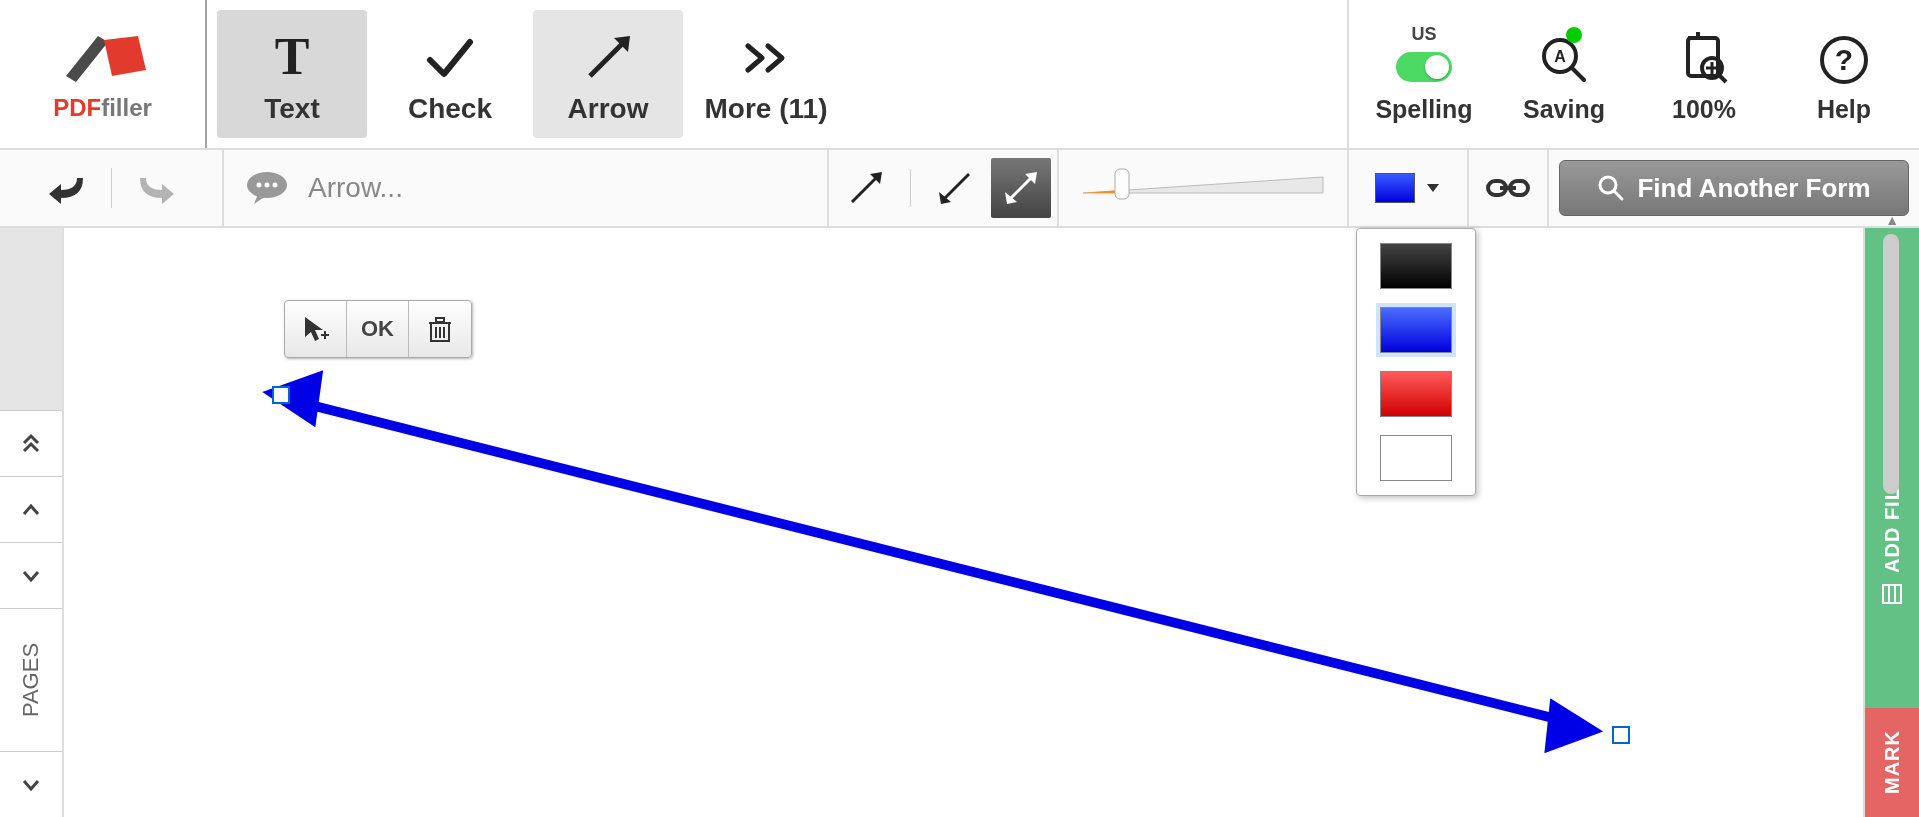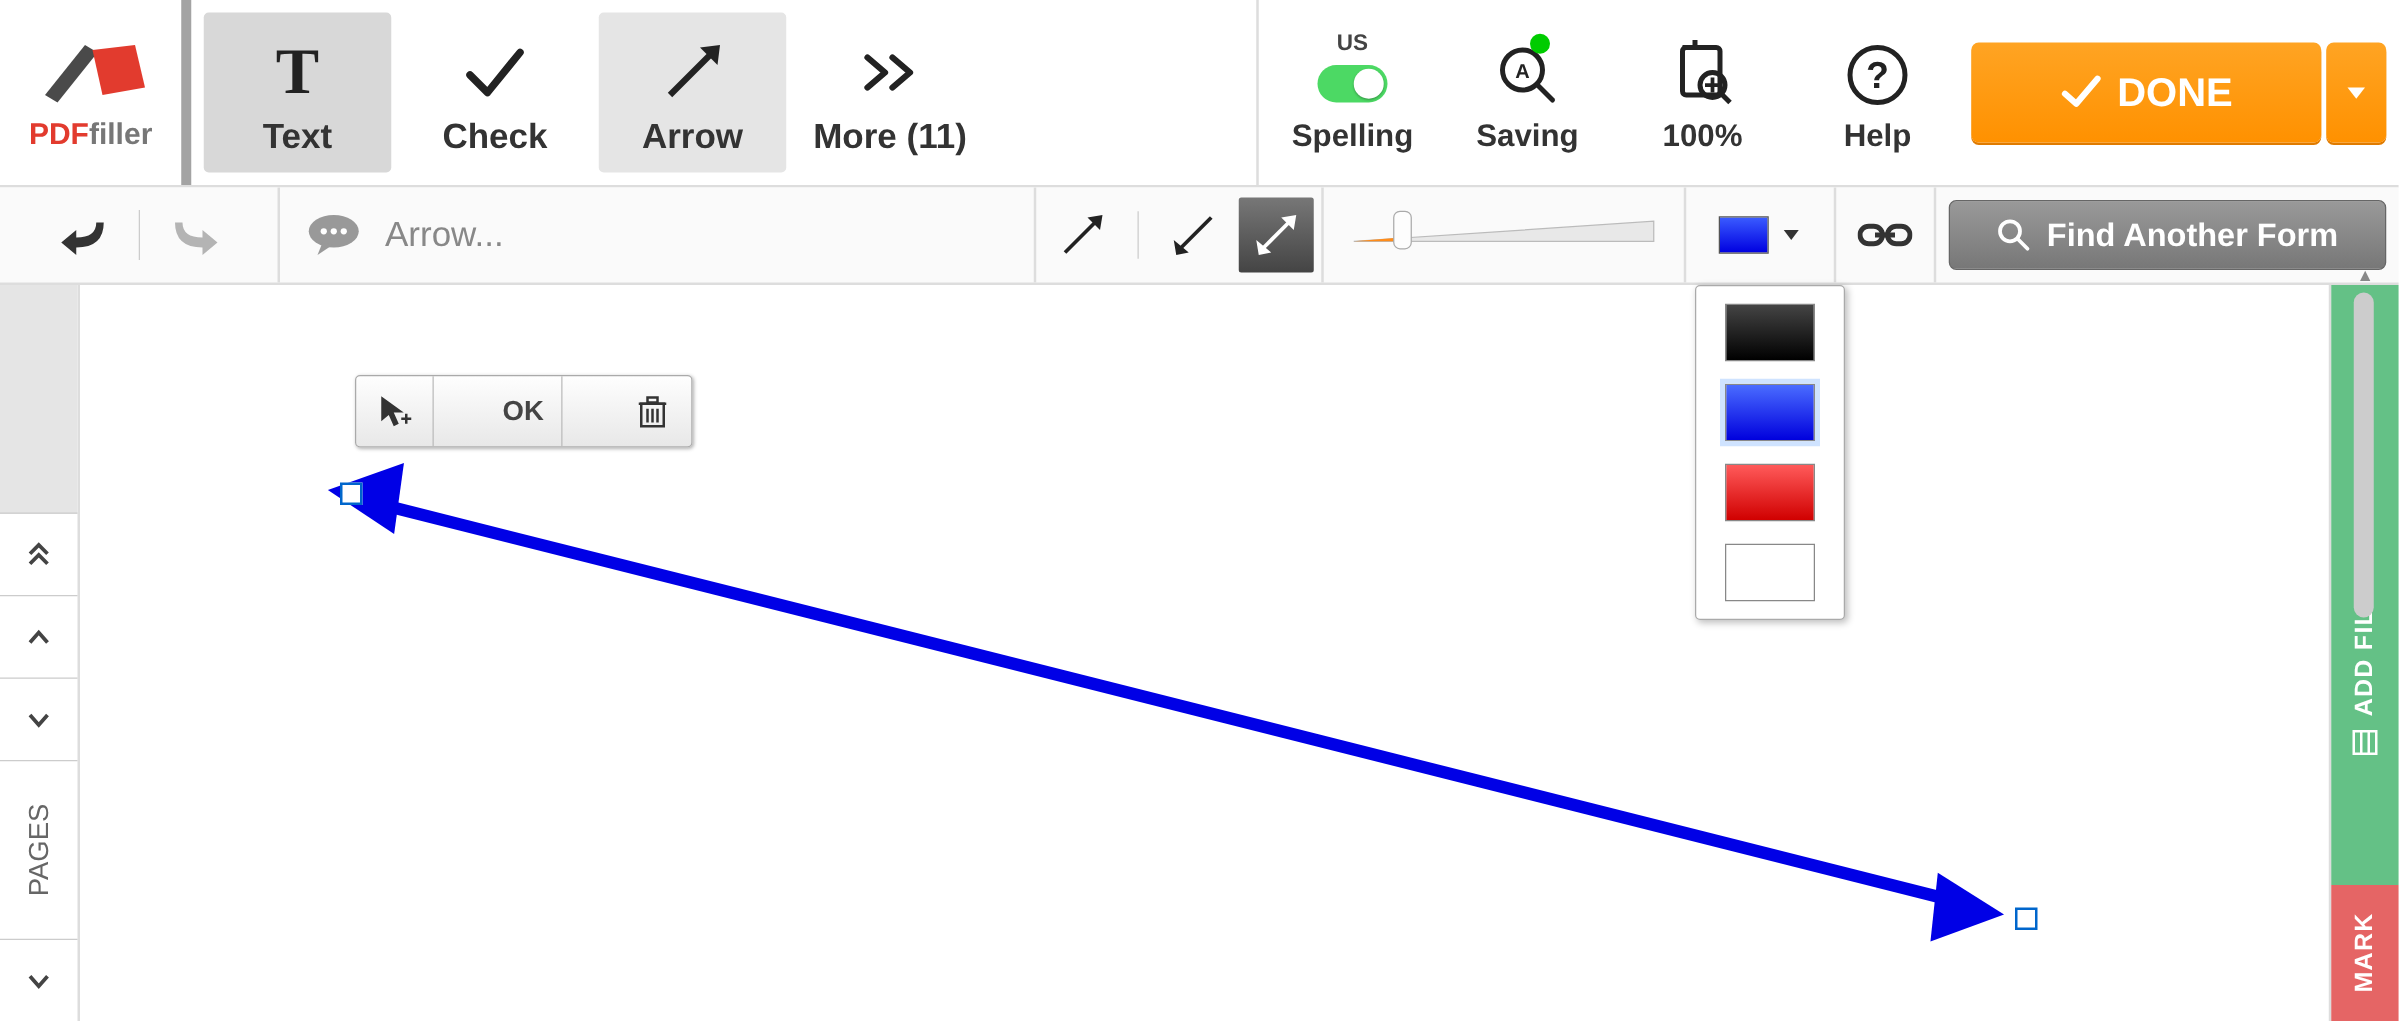--- a/index.html
+++ b/index.html
@@ -15,26 +15,26 @@
 
   
   .toolbar {
     height: 150px;
     background: #fff;
     border-bottom: 2px solid #ddd;
     display: flex;
     align-items: stretch;
   }
   .logo-block {
-    width: 153px;
+    width: 207px;
     display: flex;
     flex-direction: column;
     align-items: center;
     justify-content: center;
-    border-right: 8px solid #a3a3a3;
+    border-right: 2px solid #a3a3a3;
   }
   .logo-text {
     font-weight: bold;
     font-size: 24px;
     margin-top: 8px;
   }
   .logo-text .pdf { color: #e23b2e; }
   .logo-text .filler { color: #777; }
 
   .tool-group-left {
@@ -229,21 +229,20 @@
 
   
   .mini-toolbar {
     position:absolute;
     top: 72px; left: 220px;
     display:flex;
     border:1px solid #aaa;
     border-radius:4px;
     background:linear-gradient(#fefefe,#e8e8e8);
     box-shadow: 1px 1px 3px rgba(0,0,0,.3);
-    gap: 41px;
   }
   .mini-toolbar .mini-btn {
     width:62px; height:56px;
     display:flex; align-items:center; justify-content:center;
     border-right:1px solid #bbb;
     font-size:22px; font-weight:bold; color:#444;
     cursor:pointer;
   }
   .mini-toolbar .mini-btn:last-child { border-right:none; }
 
@@ -397,33 +396,20 @@
     <div class="right-btn">
       <div class="icon-wrap">
         <svg width="56" height="56" viewBox="0 0 56 56">
             <circle cx="28" cy="28" r="22" fill="none" stroke="#222" stroke-width="4"></circle>
             <text x="28" y="38" font-size="30" font-family="Arial" font-weight="bold" text-anchor="middle" fill="#222">?</text>
           </svg>
       </div>
       <div class="label">Help</div>
     </div>
 
-    <div style="display:flex;align-items:center;">
-      <div class="done-btn">
-        <svg width="34" height="34" viewBox="0 0 34 34">
-            <polyline points="4,18 13,26 30,6" fill="none" stroke="#fff" stroke-width="5" stroke-linecap="round" stroke-linejoin="round"></polyline>
-          </svg>
-        <span style="margin-left:12px;">DONE</span>
-      </div>
-      <div class="done-dropdown">
-        <svg width="18" height="18" viewBox="0 0 18 18">
-            <polygon points="2,5 16,5 9,14" fill="#fff"></polygon>
-          </svg>
-      </div>
-    </div>
   </div>
 </div>
 
 <div class="subbar">
   <div class="undo-redo">
     <svg width="44" height="36" viewBox="0 0 44 36" style="cursor:pointer;">
         <path d="M36 8 Q36 28 14 28 L14 34 L2 24 L14 14 L14 20 Q30 20 30 8" fill="#333"></path>
       </svg>
     <div class="sep"></div>
     <svg width="44" height="36" viewBox="0 0 44 36" style="cursor:pointer;opacity:.35;">

